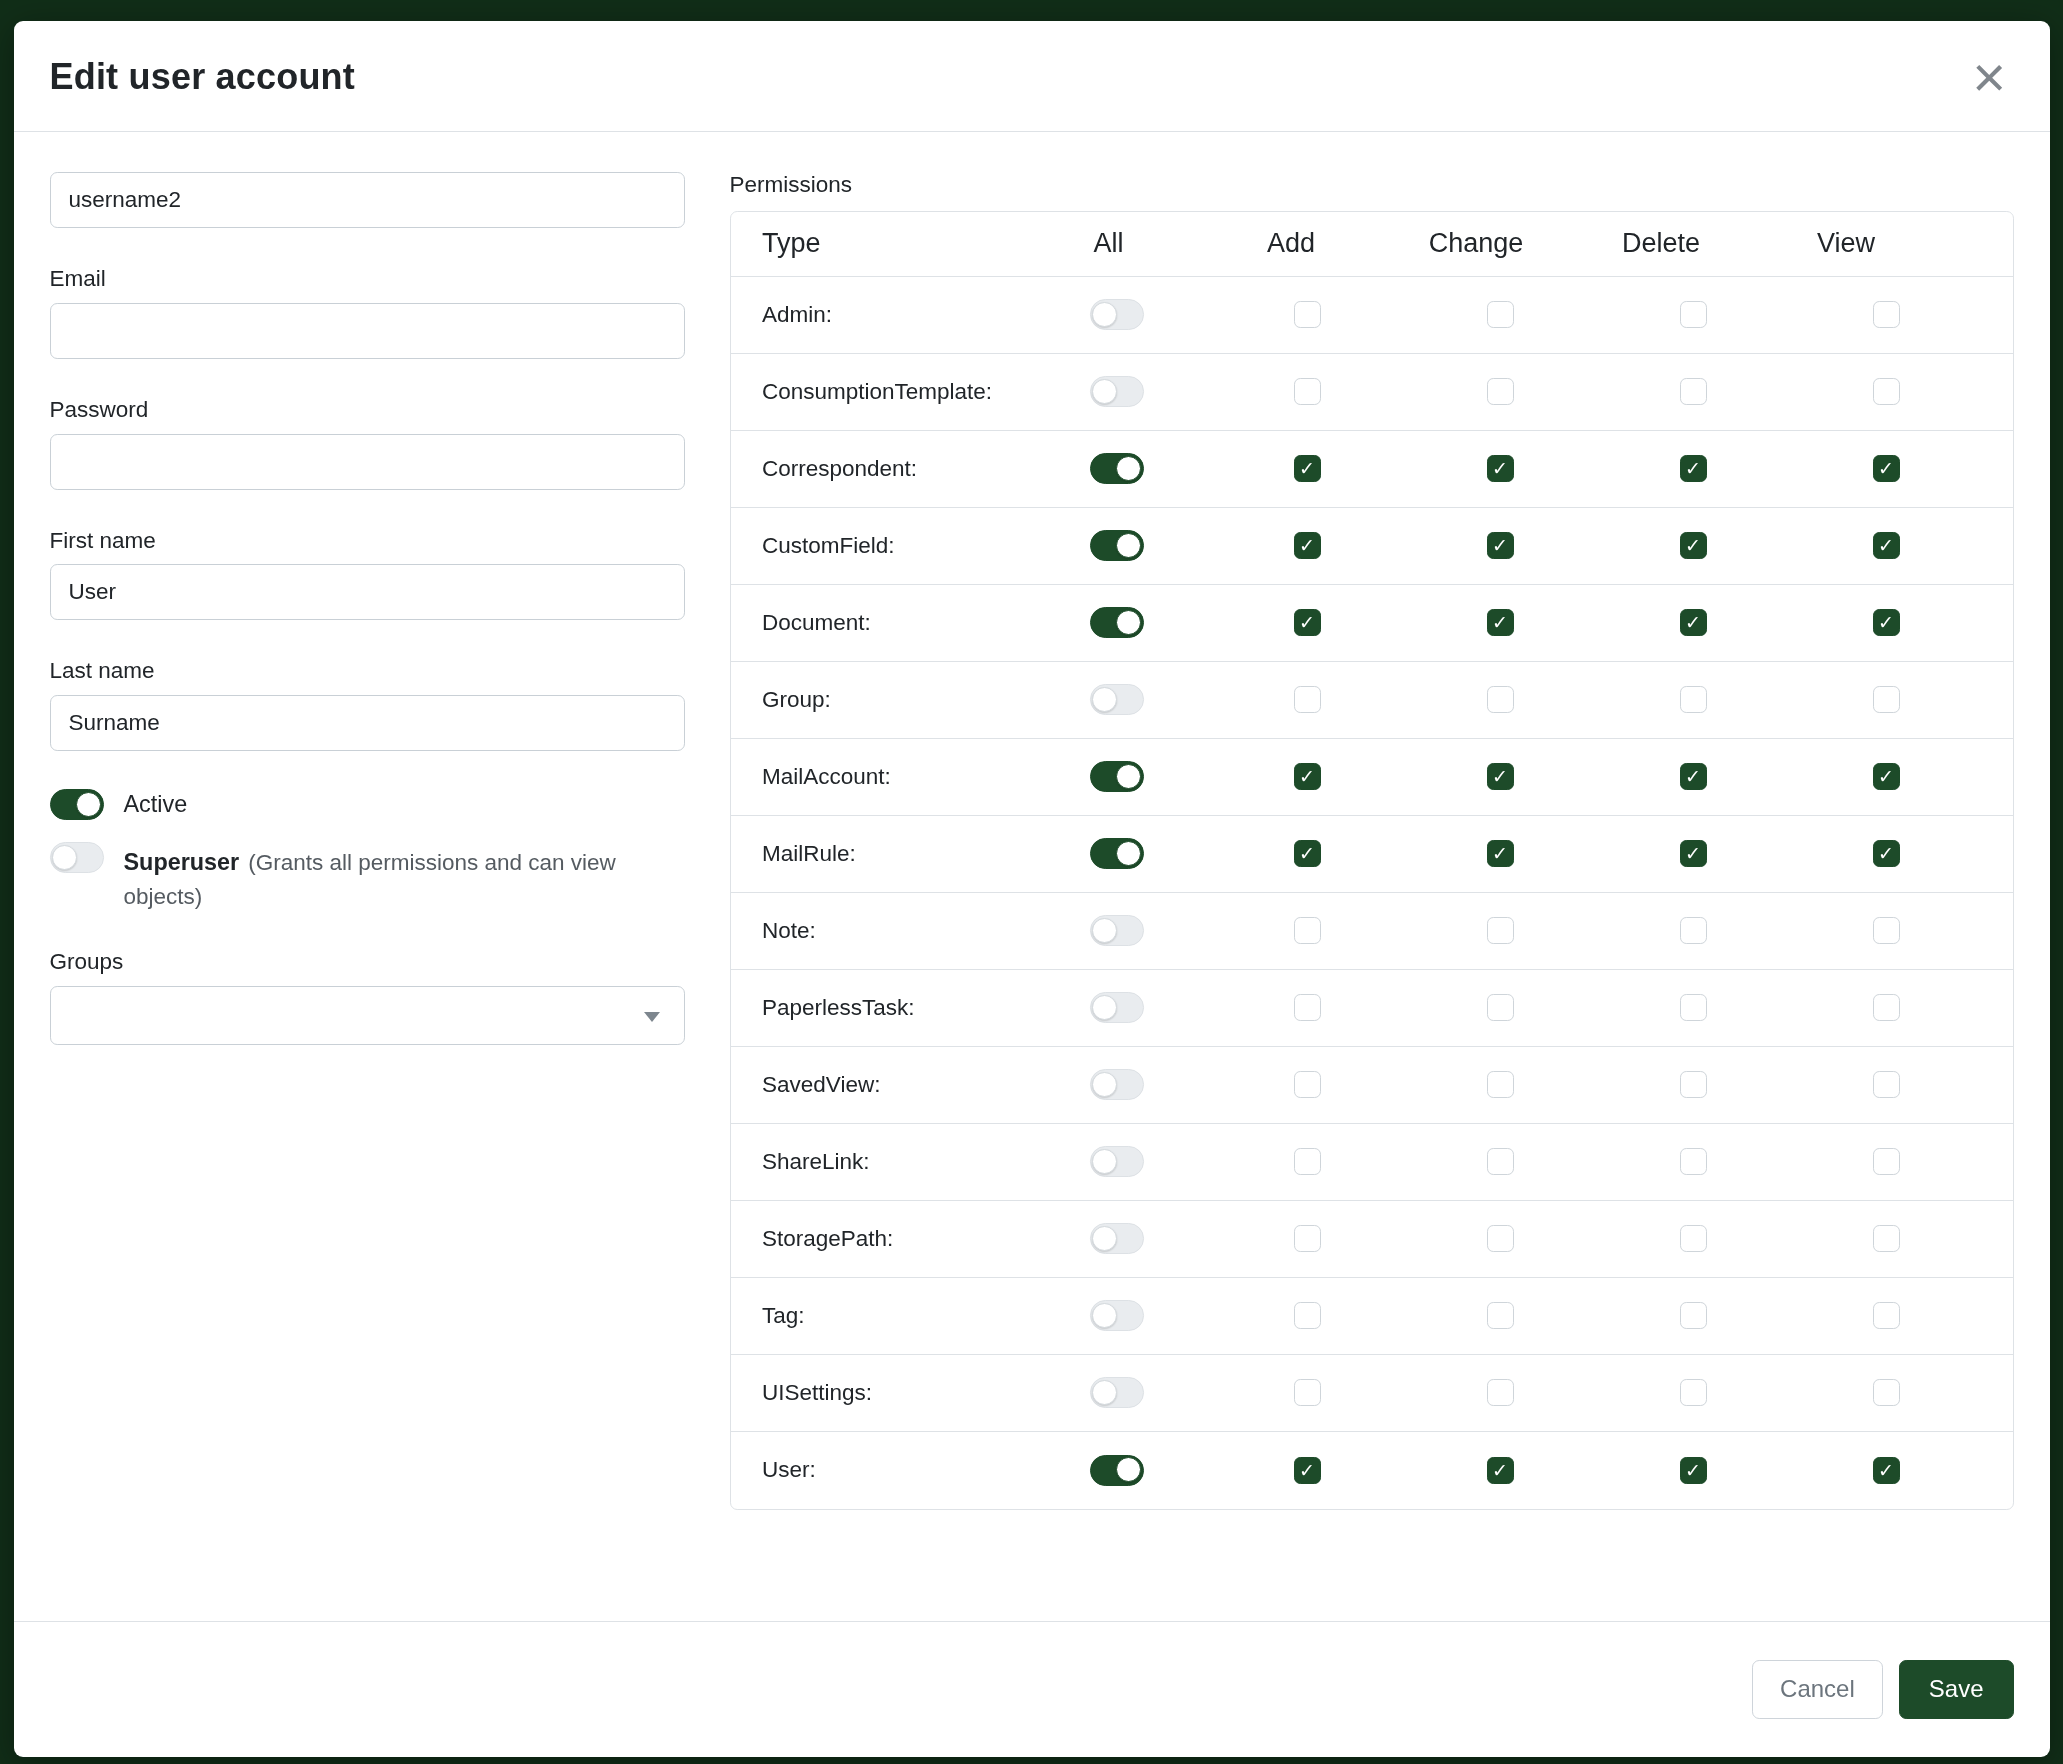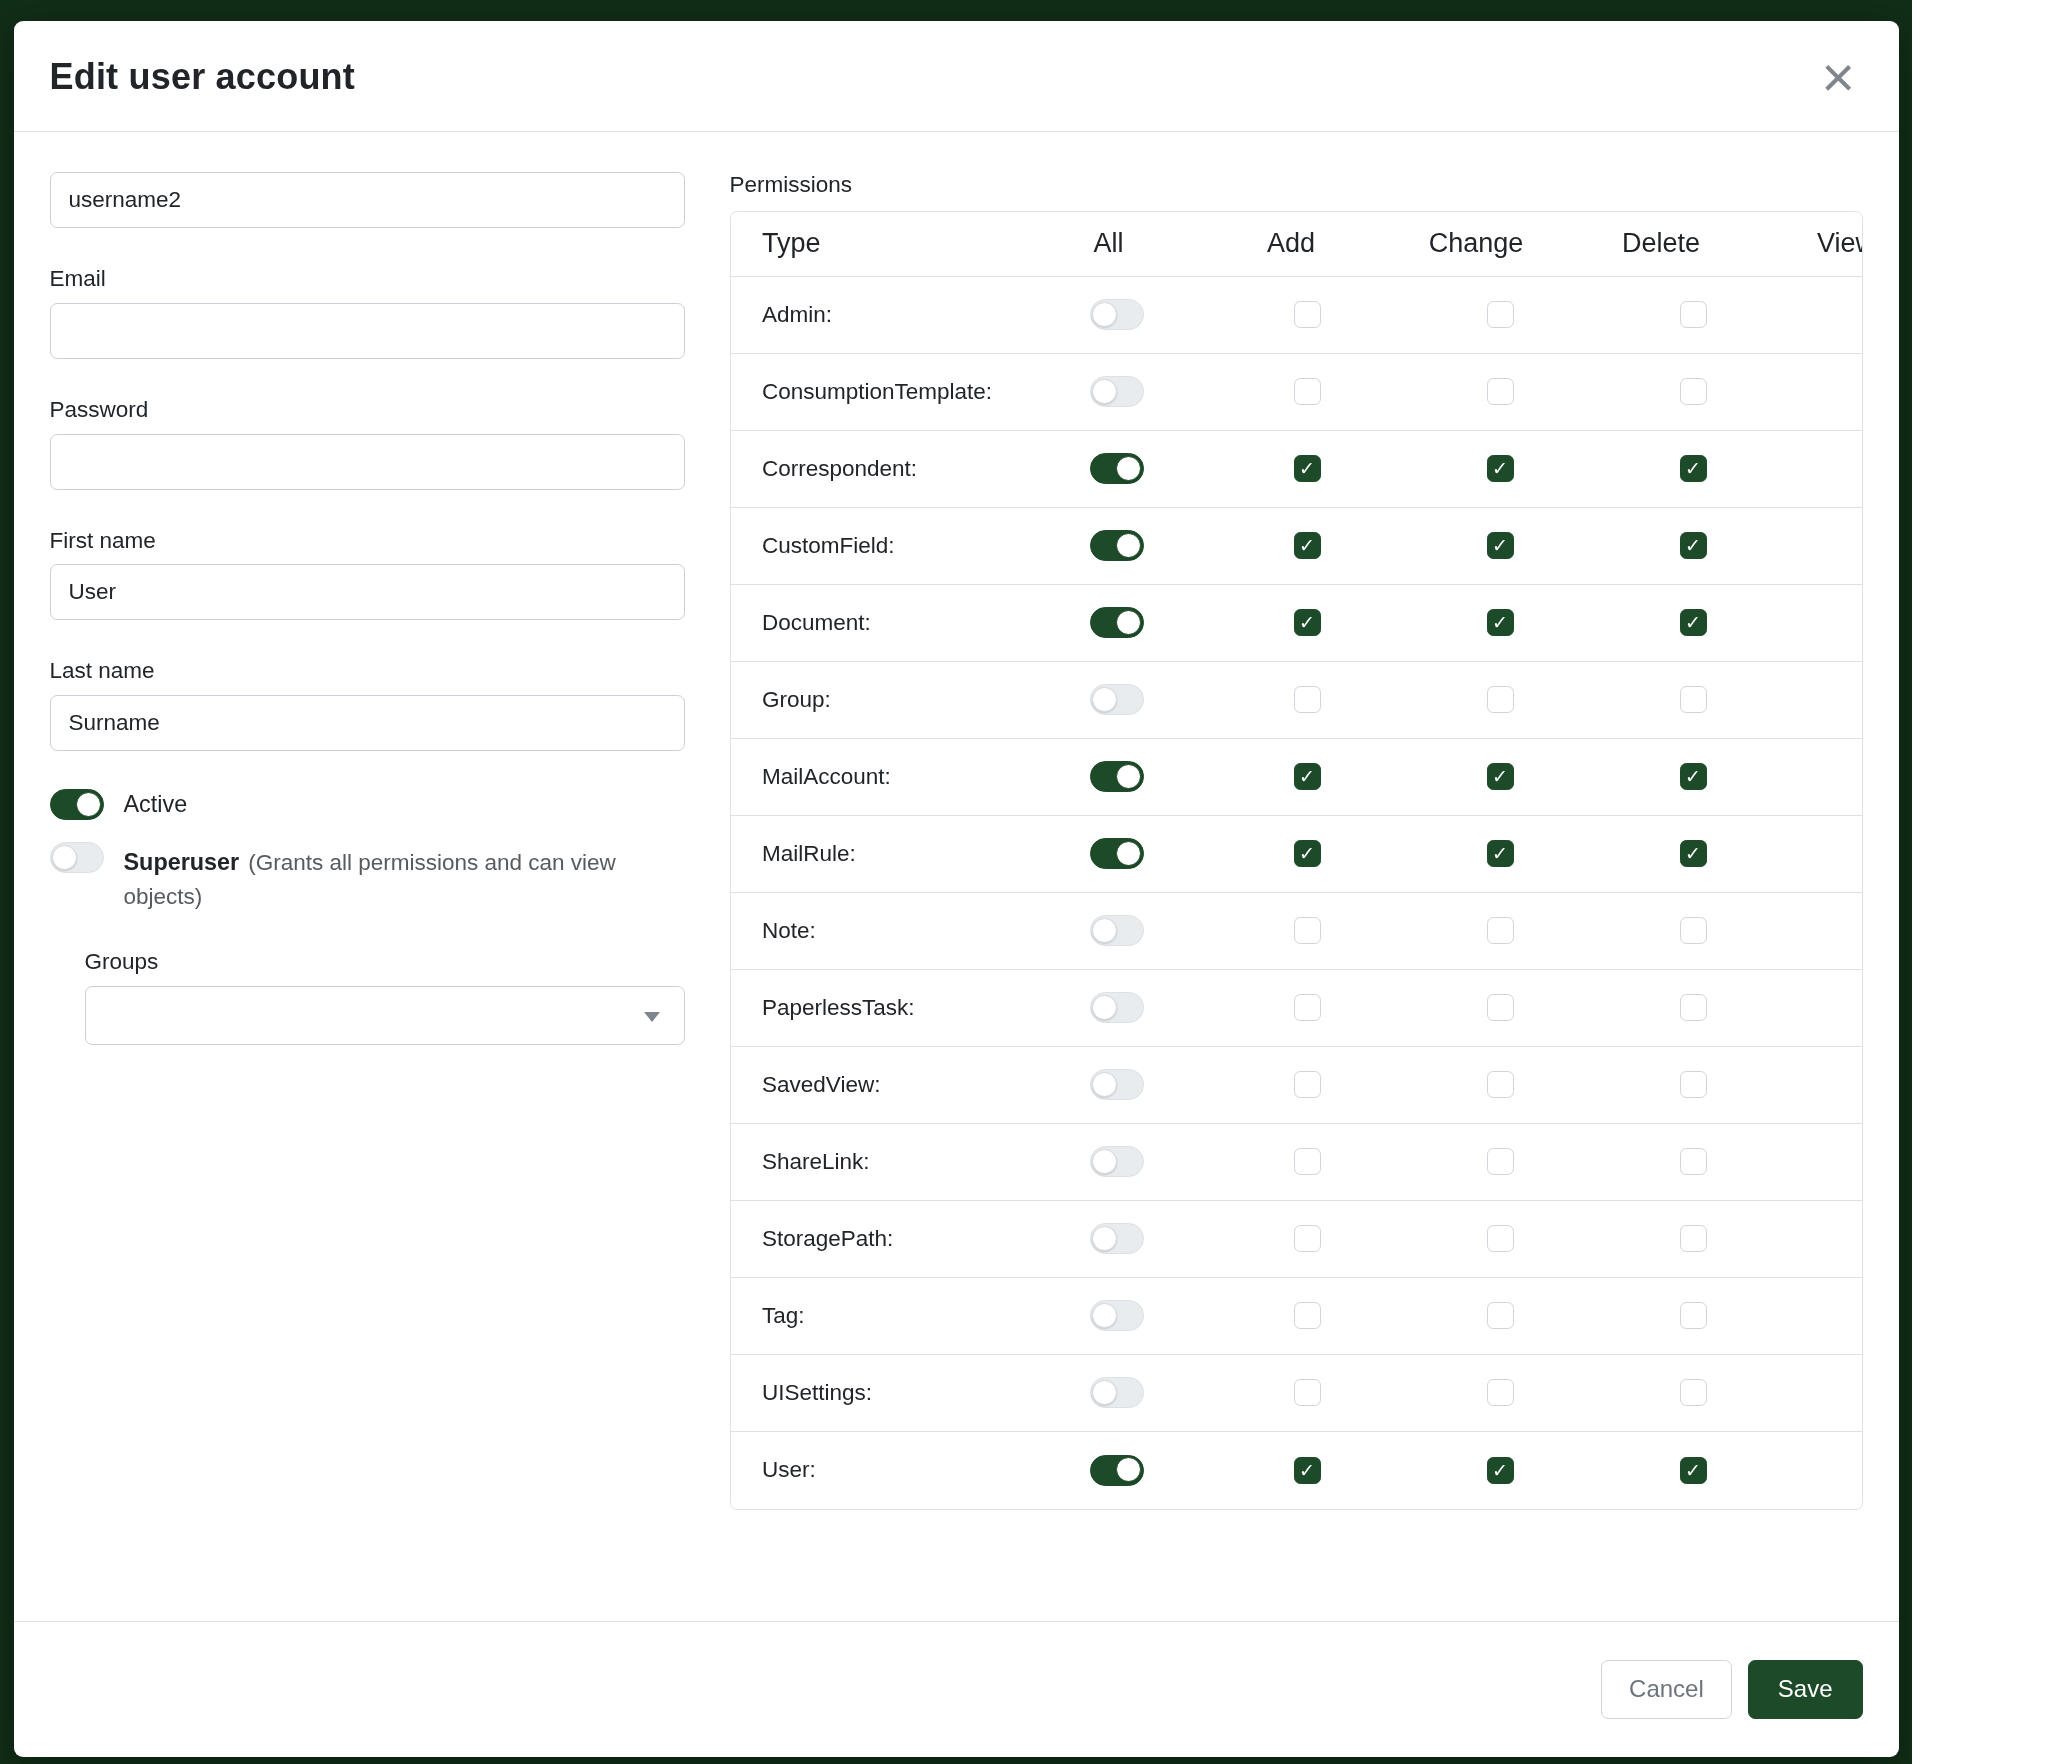--- a/index.html
+++ b/index.html
@@ -10,21 +10,21 @@
     --text:#212529;
     --muted:#6c757d;
   }
   *{box-sizing:border-box;}
   html,body{margin:0;padding:0;}
   body{
     width:2063px;height:1764px;
     font-family:"Liberation Sans","DejaVu Sans",sans-serif;
     color:var(--text);
   }
-  .screen{position:relative;width:1912px;height:1764px;background:var(--backdrop);overflow:hidden;}
+  .screen{position:relative;width:2063px;height:1764px;background:var(--backdrop);overflow:hidden;}
 
   .modal{
     position:absolute;left:13.5px;right:13.5px;top:21px;bottom:7.2px;
     background:#ffffff;border-radius:9px;
     display:flex;flex-direction:column;
     box-shadow:0 7.2px 36px rgba(0,0,0,.35);
     overflow:hidden;
   }
 
   
@@ -66,21 +66,21 @@
   .toggle.on{background:var(--accent);border-color:var(--accent);}
   .toggle.on .knob{left:auto;right:1.8px;border-color:var(--accent);}
 
   .toggle-row{display:flex;align-items:center;gap:20px;margin-bottom:21.6px;}
   .toggle-row.align-top{align-items:flex-start;}
   .tlabel{font-size:23.4px;}
   .su-text{font-size:22.5px;line-height:1.55;padding-top:1.8px;}
   .su-label{font-weight:700;margin-right:9px;font-size:23.4px;}
   .su-hint{color:#555b61;}
 
-  .groups-block{margin-top:34px;margin-left:35px;}
+  .groups-block{margin-top:34px;}
   .select{
     position:relative;width:100%;height:59px;border:0.9px solid var(--input-border);border-radius:7.2px;background:#fff;cursor:pointer;
   }
   .caret{
     position:absolute;right:23.4px;top:50%;margin-top:-3.6px;
     width:0;height:0;border-left:8px solid transparent;border-right:8px solid transparent;border-top:10px solid #7d868e;
   }
 
   
   .perm-label{display:block;font-size:22.5px;margin-bottom:12.6px;}

